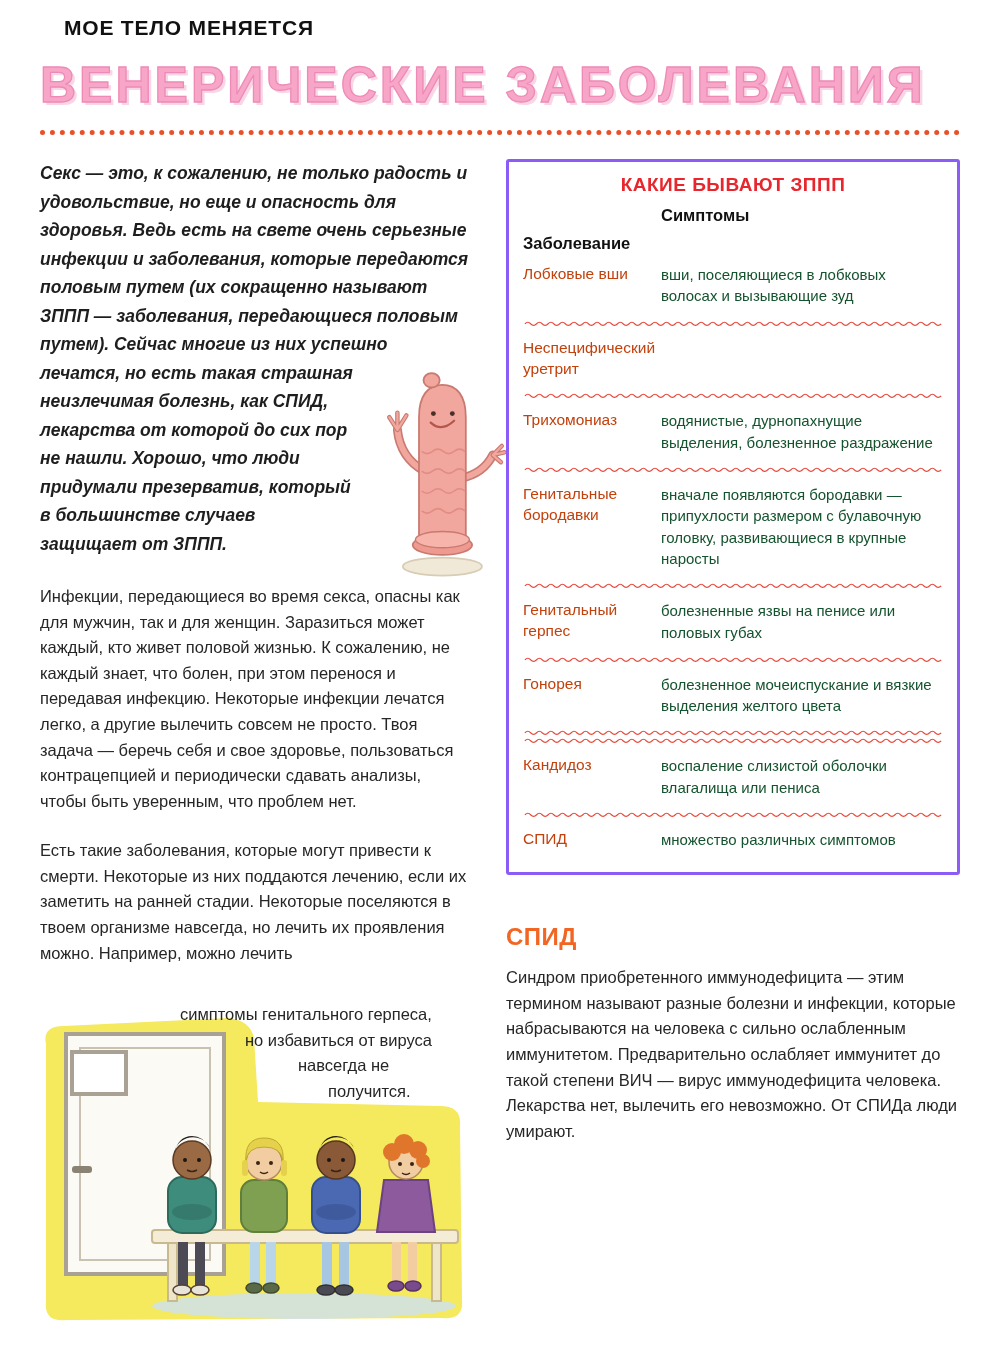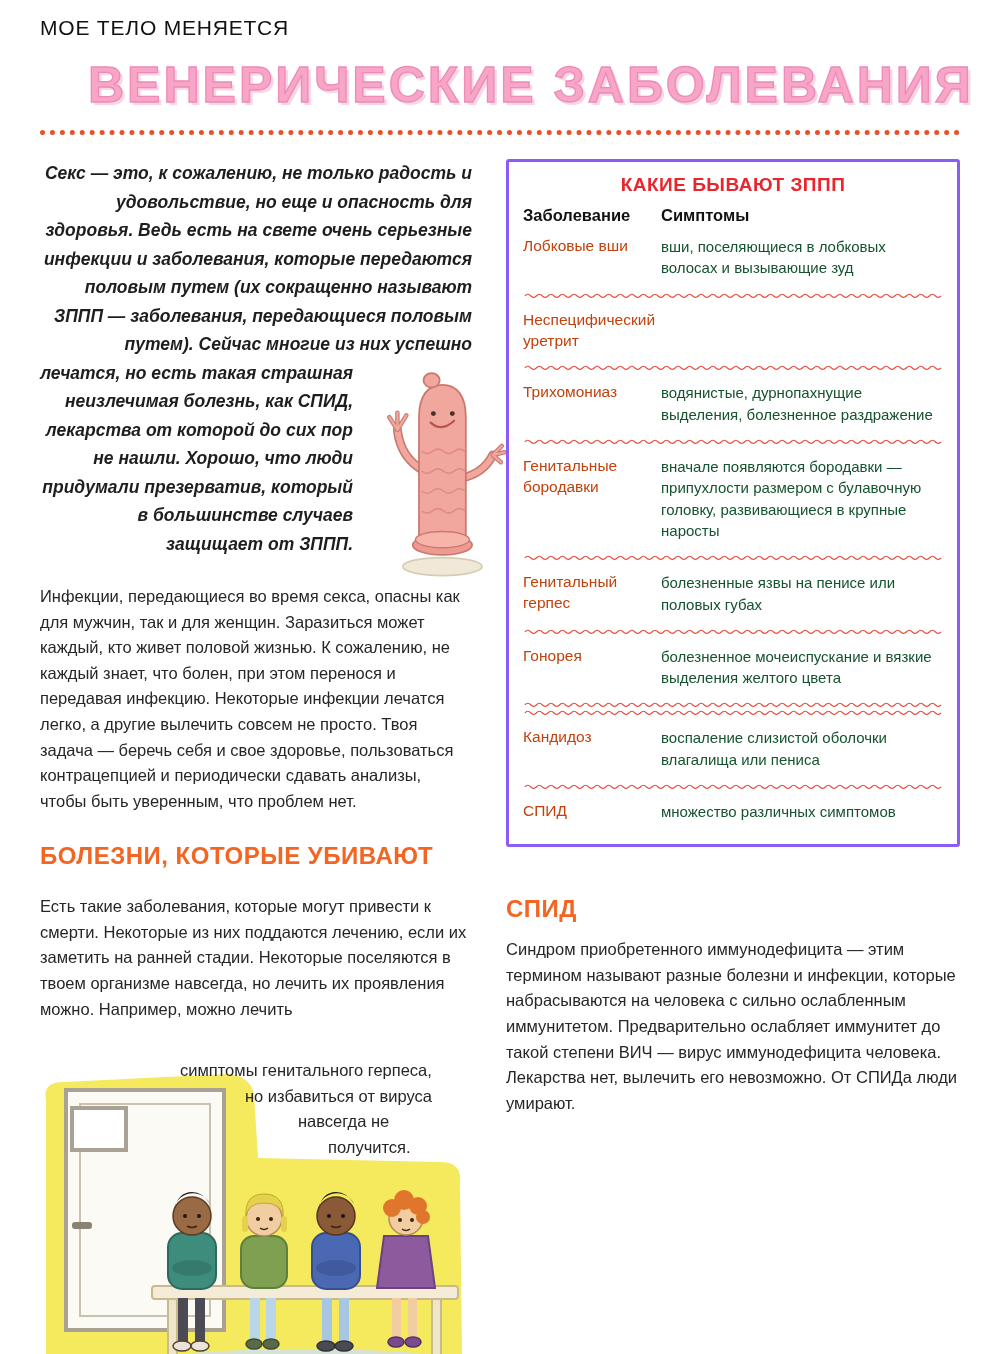--- a/index.html
+++ b/index.html
@@ -6,45 +6,43 @@
   html, body { background:#ffffff; }
   body {
     width:1000px; height:1354px; overflow:hidden; position:relative;
     font-family:"Liberation Sans","DejaVu Sans",sans-serif;
     color:#262626;
   }
   .page { padding:16px 40px 0 40px; }
 
   
   .kicker {
-    font-size:21px; font-weight:normal; letter-spacing:.8px; color:#111;
+    font-size:21px; font-weight:bold; letter-spacing:.8px; color:#111;margin-left:24px;
   }
   .title {
     margin-top:16px;
     font-size:50px; font-weight:800; letter-spacing:3px; white-space:nowrap;
     color:#f7a6c7;
     -webkit-text-stroke:1.3px #ee8ab8;
     text-shadow:3px 3px 0 rgba(238,138,180,.35);
-    margin-left:48px;
   }
   .dotted {
     margin-top:16px; width:100%; height:0;
     border-bottom:5px dotted #e8502a;
   }
 
   
   .columns { display:flex; gap:34px; margin-top:24px; }
   .col-left  { width:432px; flex:none; }
   .col-right { flex:1; }
 
   
   .intro {
     font-size:17.5px; line-height:1.63; font-weight:bold; font-style:italic;
     color:#1e1e1e;
-    text-align:right;
   }
   .condom-float {
     float:right; width:153px; height:216px;
     margin:6px -46px 2px 12px;
   }
   .body-text { font-size:16.5px; line-height:1.55; color:#262626; }
   .p-infections { margin-top:26px; }
   .section-head {
     font-size:24px; font-weight:800; letter-spacing:.5px;
     color:#f26522; margin-top:28px;
@@ -64,21 +62,21 @@
   
   .std-table {
     border:3px solid #8b5cf6; border-radius:3px;
     padding:12px 14px 10px 14px; background:#fff;
   }
   .table-title {
     text-align:center; color:#e8262d; font-weight:800;
     font-size:19px; letter-spacing:.5px;
   }
   .table-header { display:flex; margin-top:10px; font-weight:bold; font-size:16.5px; color:#111; }
-  .table-header .c1 { width:138px; flex:none; }
+  .table-header .c1 { width:138px; flex:none;margin-top:28px; }
   .row { display:flex; padding:11px 0 12px 0; }
   .disease  { width:138px; flex:none; padding-right:10px; color:#c2410c; font-size:15.5px; line-height:1.35; }
   .symptoms { flex:1; font-size:15px; line-height:1.42; color:#14532d; }
   svg.wavy { display:block; width:100%; height:8px; }
 
   
   .aids-head { margin-top:48px; }
   .aids-text { margin-top:14px; }
 </style>
 </head>
@@ -126,21 +124,20 @@
 
             <ellipse cx="86" cy="200" rx="33" ry="11" fill="#ef9a90" stroke="#c97a70" stroke-width="2"></ellipse>
             <ellipse cx="86" cy="194" rx="30" ry="9" fill="#f6b4ab" stroke="#c97a70" stroke-width="1.5"></ellipse>
           </svg>
         </span>
         <span>есть такая страшная неизлечимая болезнь, как СПИД, лекарства от которой до сих пор не нашли. Хорошо, что люди придумали презерватив, который в большинстве случаев защищает от ЗППП.</span>
       </p>
 
       <p class="body-text p-infections">Инфекции, передающиеся во время секса, опасны как для мужчин, так и для женщин. Заразиться может каждый, кто живет половой жизнью. К сожалению, не каждый знает, что болен, при этом перенося и передавая инфекцию. Некоторые инфекции лечатся легко, а другие вылечить совсем не просто. Твоя задача — беречь себя и свое здоровье, пользоваться контрацепцией и периодически сдавать анализы, чтобы быть уверенным, что проблем нет.</p>
 
-      <h2 class="section-head">БОЛЕЗНИ, КОТОРЫЕ УБИВАЮТ</h2>
       <p class="body-text p-killers">Есть такие заболевания, которые могут привести к смерти. Некоторые из них поддаются лечению, если их заметить на ранней стадии. Некоторые поселяются в твоем организме навсегда, но лечить их проявления можно. Например, можно лечить</p>
       <div class="stagger">
         <div class="ln-0">симптомы генитального герпеса,</div>
         <div class="ln-1">но избавиться от вируса</div>
         <div class="ln-2">навсегда не</div>
         <div class="ln-3">получится.</div>
       </div>
 
       <div class="waiting-room">
         <svg width="436" height="312" viewBox="0 0 436 312">

